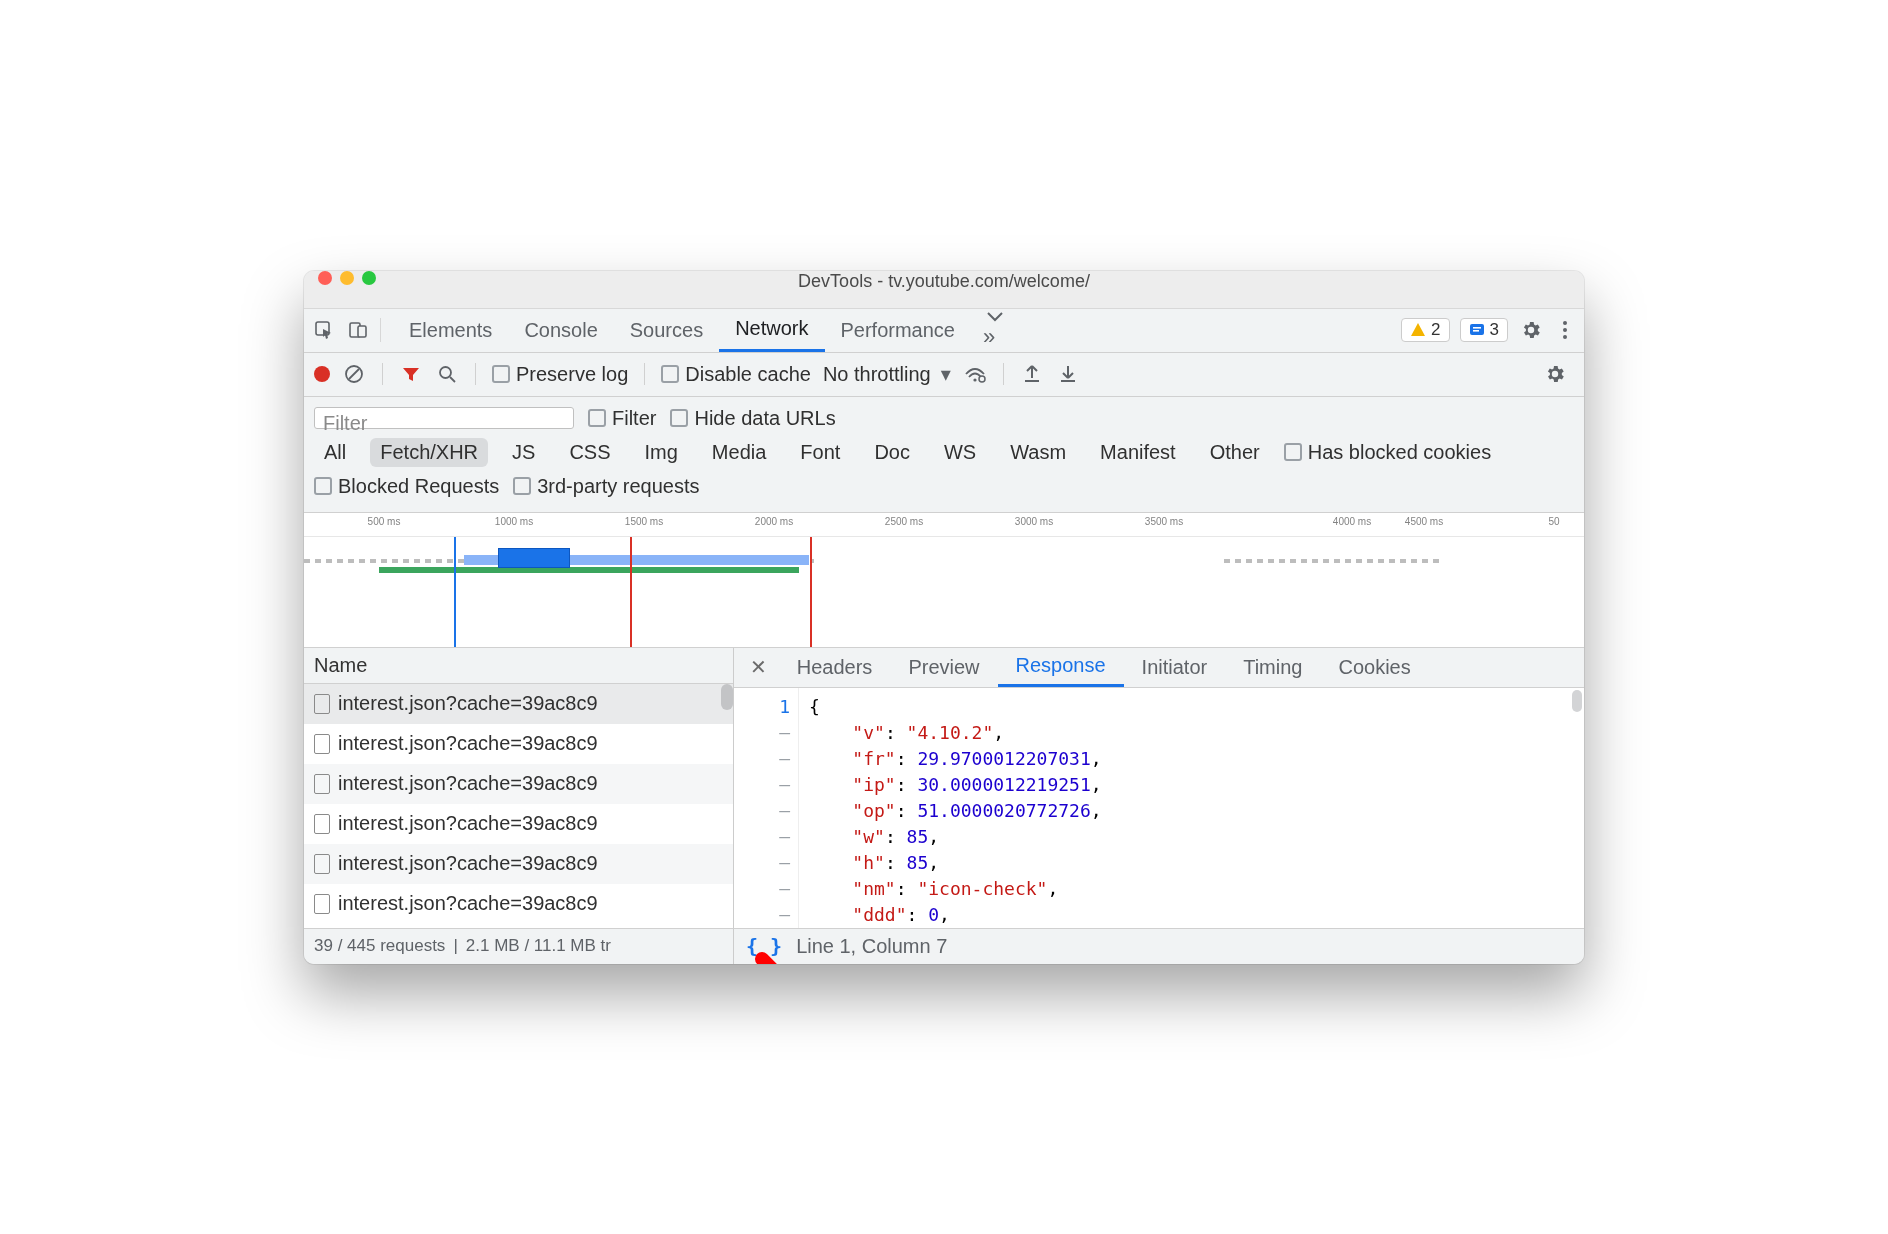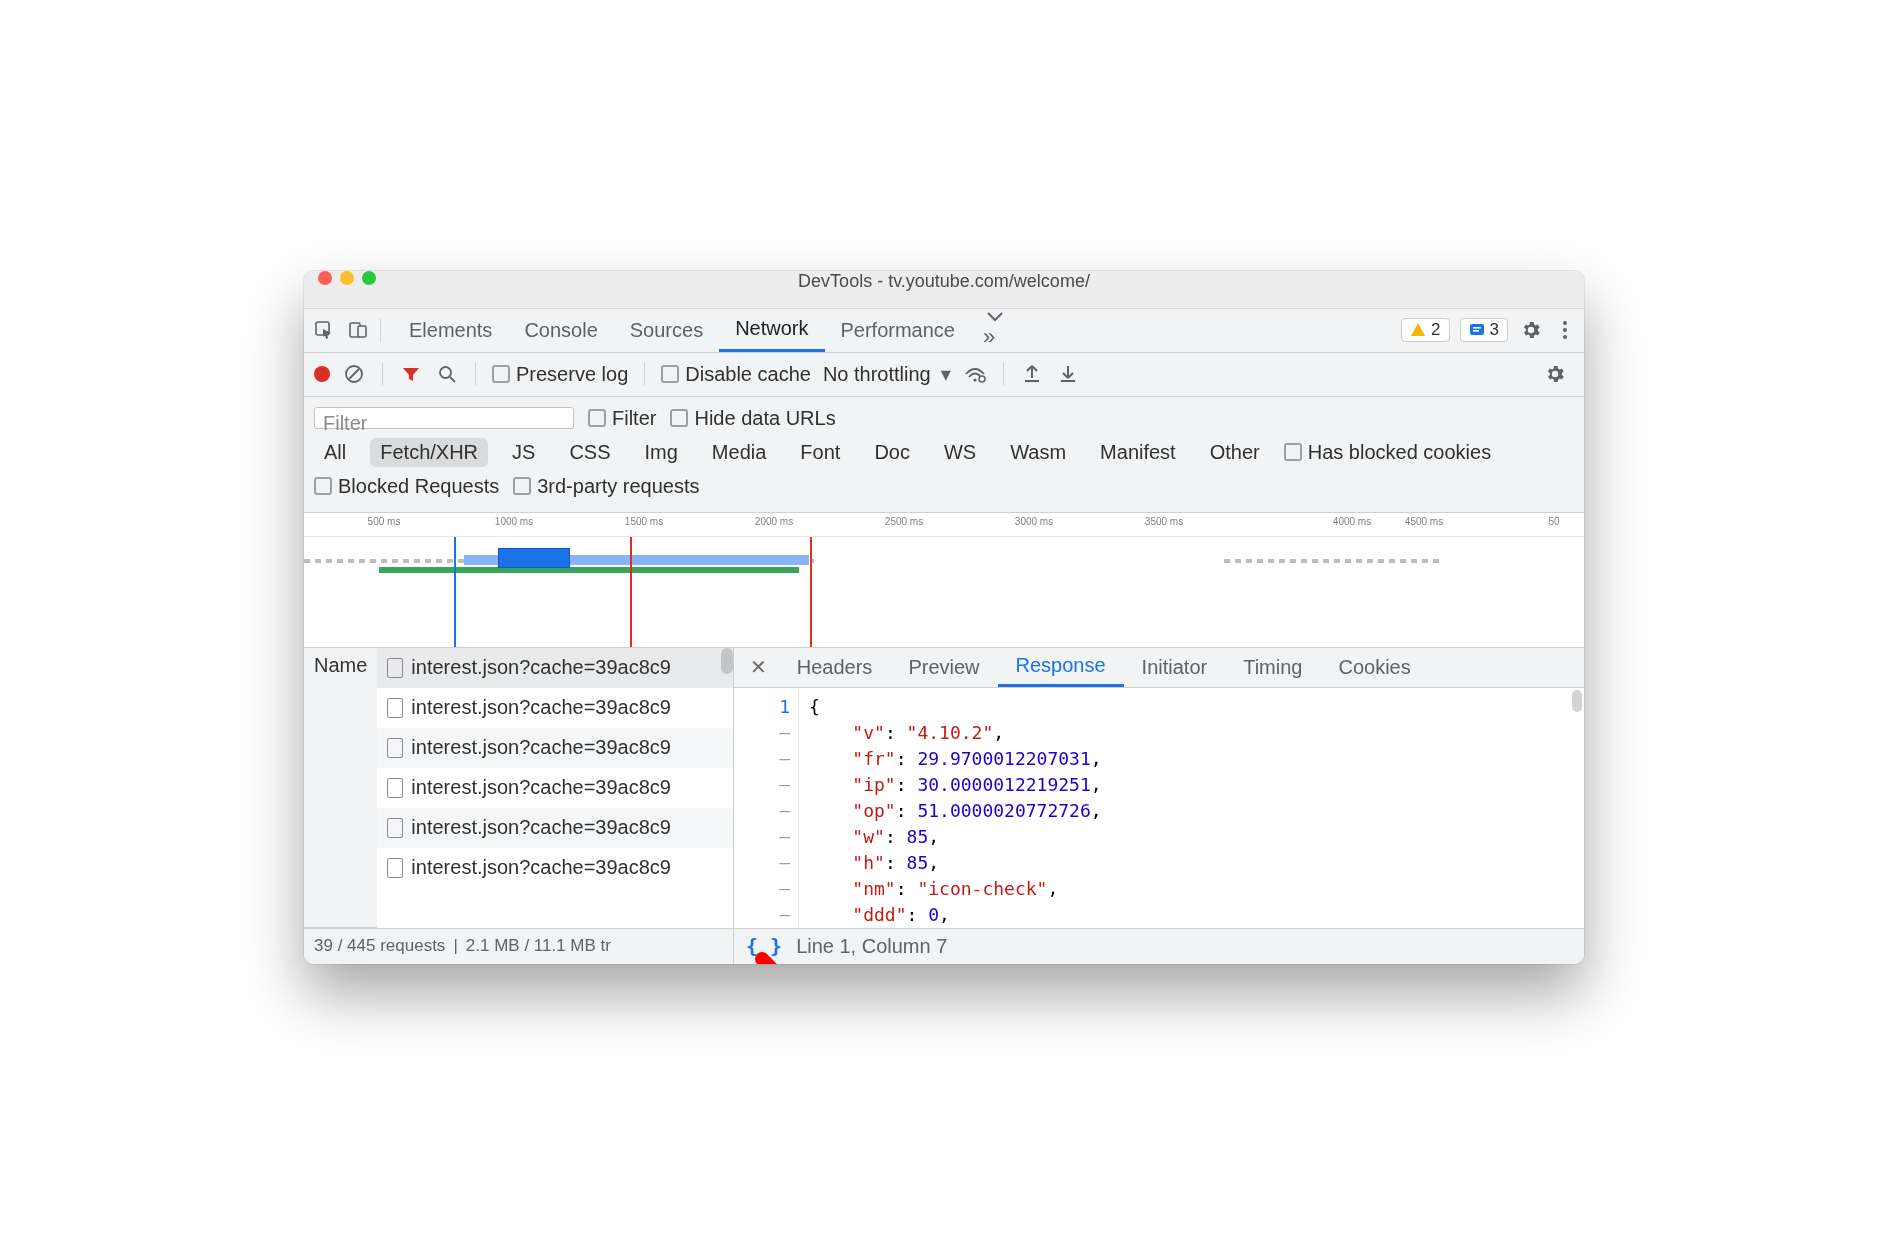--- a/index.html
+++ b/index.html
@@ -75,21 +75,21 @@
   .ftype.sel{background:#d9dbdd}
   
   .timeline{background:#fff;border-bottom:1px solid #d0d0d0;}
   .truler{height:24px;display:flex;border-bottom:1px solid #e7e7e7;color:#838383;font-size:10px;position:relative}
   .tick{position:absolute;top:3px;white-space:nowrap;transform:translateX(-50%)}
   .tbody{height:110px;position:relative}
   .bar{position:absolute;height:8px;}
   .vline{position:absolute;top:0;bottom:0;width:2px}
   
   .split{display:flex;background:#fff;height:280px}
-  .left{width:430px;border-right:1px solid #ccc;display:flex;flex-direction:row}
+  .left{width:430px;border-right:1px solid #ccc;display:flex;flex-direction:column}
   .lhead{background:#f1f3f4;border-bottom:1px solid #d0d0d0;padding:6px 10px;font-weight:500;color:#333}
   .reqlist{flex:1;overflow:hidden;position:relative}
   .req{display:flex;align-items:center;gap:8px;padding:6px 10px;color:#303030;border-bottom:0;white-space:nowrap;overflow:hidden;text-overflow:ellipsis;height:40px}
   .req:nth-child(odd){background:#f5f6f7}
   .req:first-child{background:#e9eaeb}
   .docicon{width:16px;height:20px;border:1.5px solid #8a8a8a;border-radius:2px;flex:none}
   .lscroll{position:absolute;right:0;top:0;width:12px;height:26px;background:#c3c4c6;border-radius:6px}
   .right{flex:1;display:flex;flex-direction:column}
   .rhead{display:flex;align-items:center;gap:0;background:#f1f3f4;border-bottom:1px solid #d0d0d0;height:40px;padding-left:4px}
   .rhead .x{padding:0 12px;color:#6b6b6b;cursor:pointer;font-size:20px}

